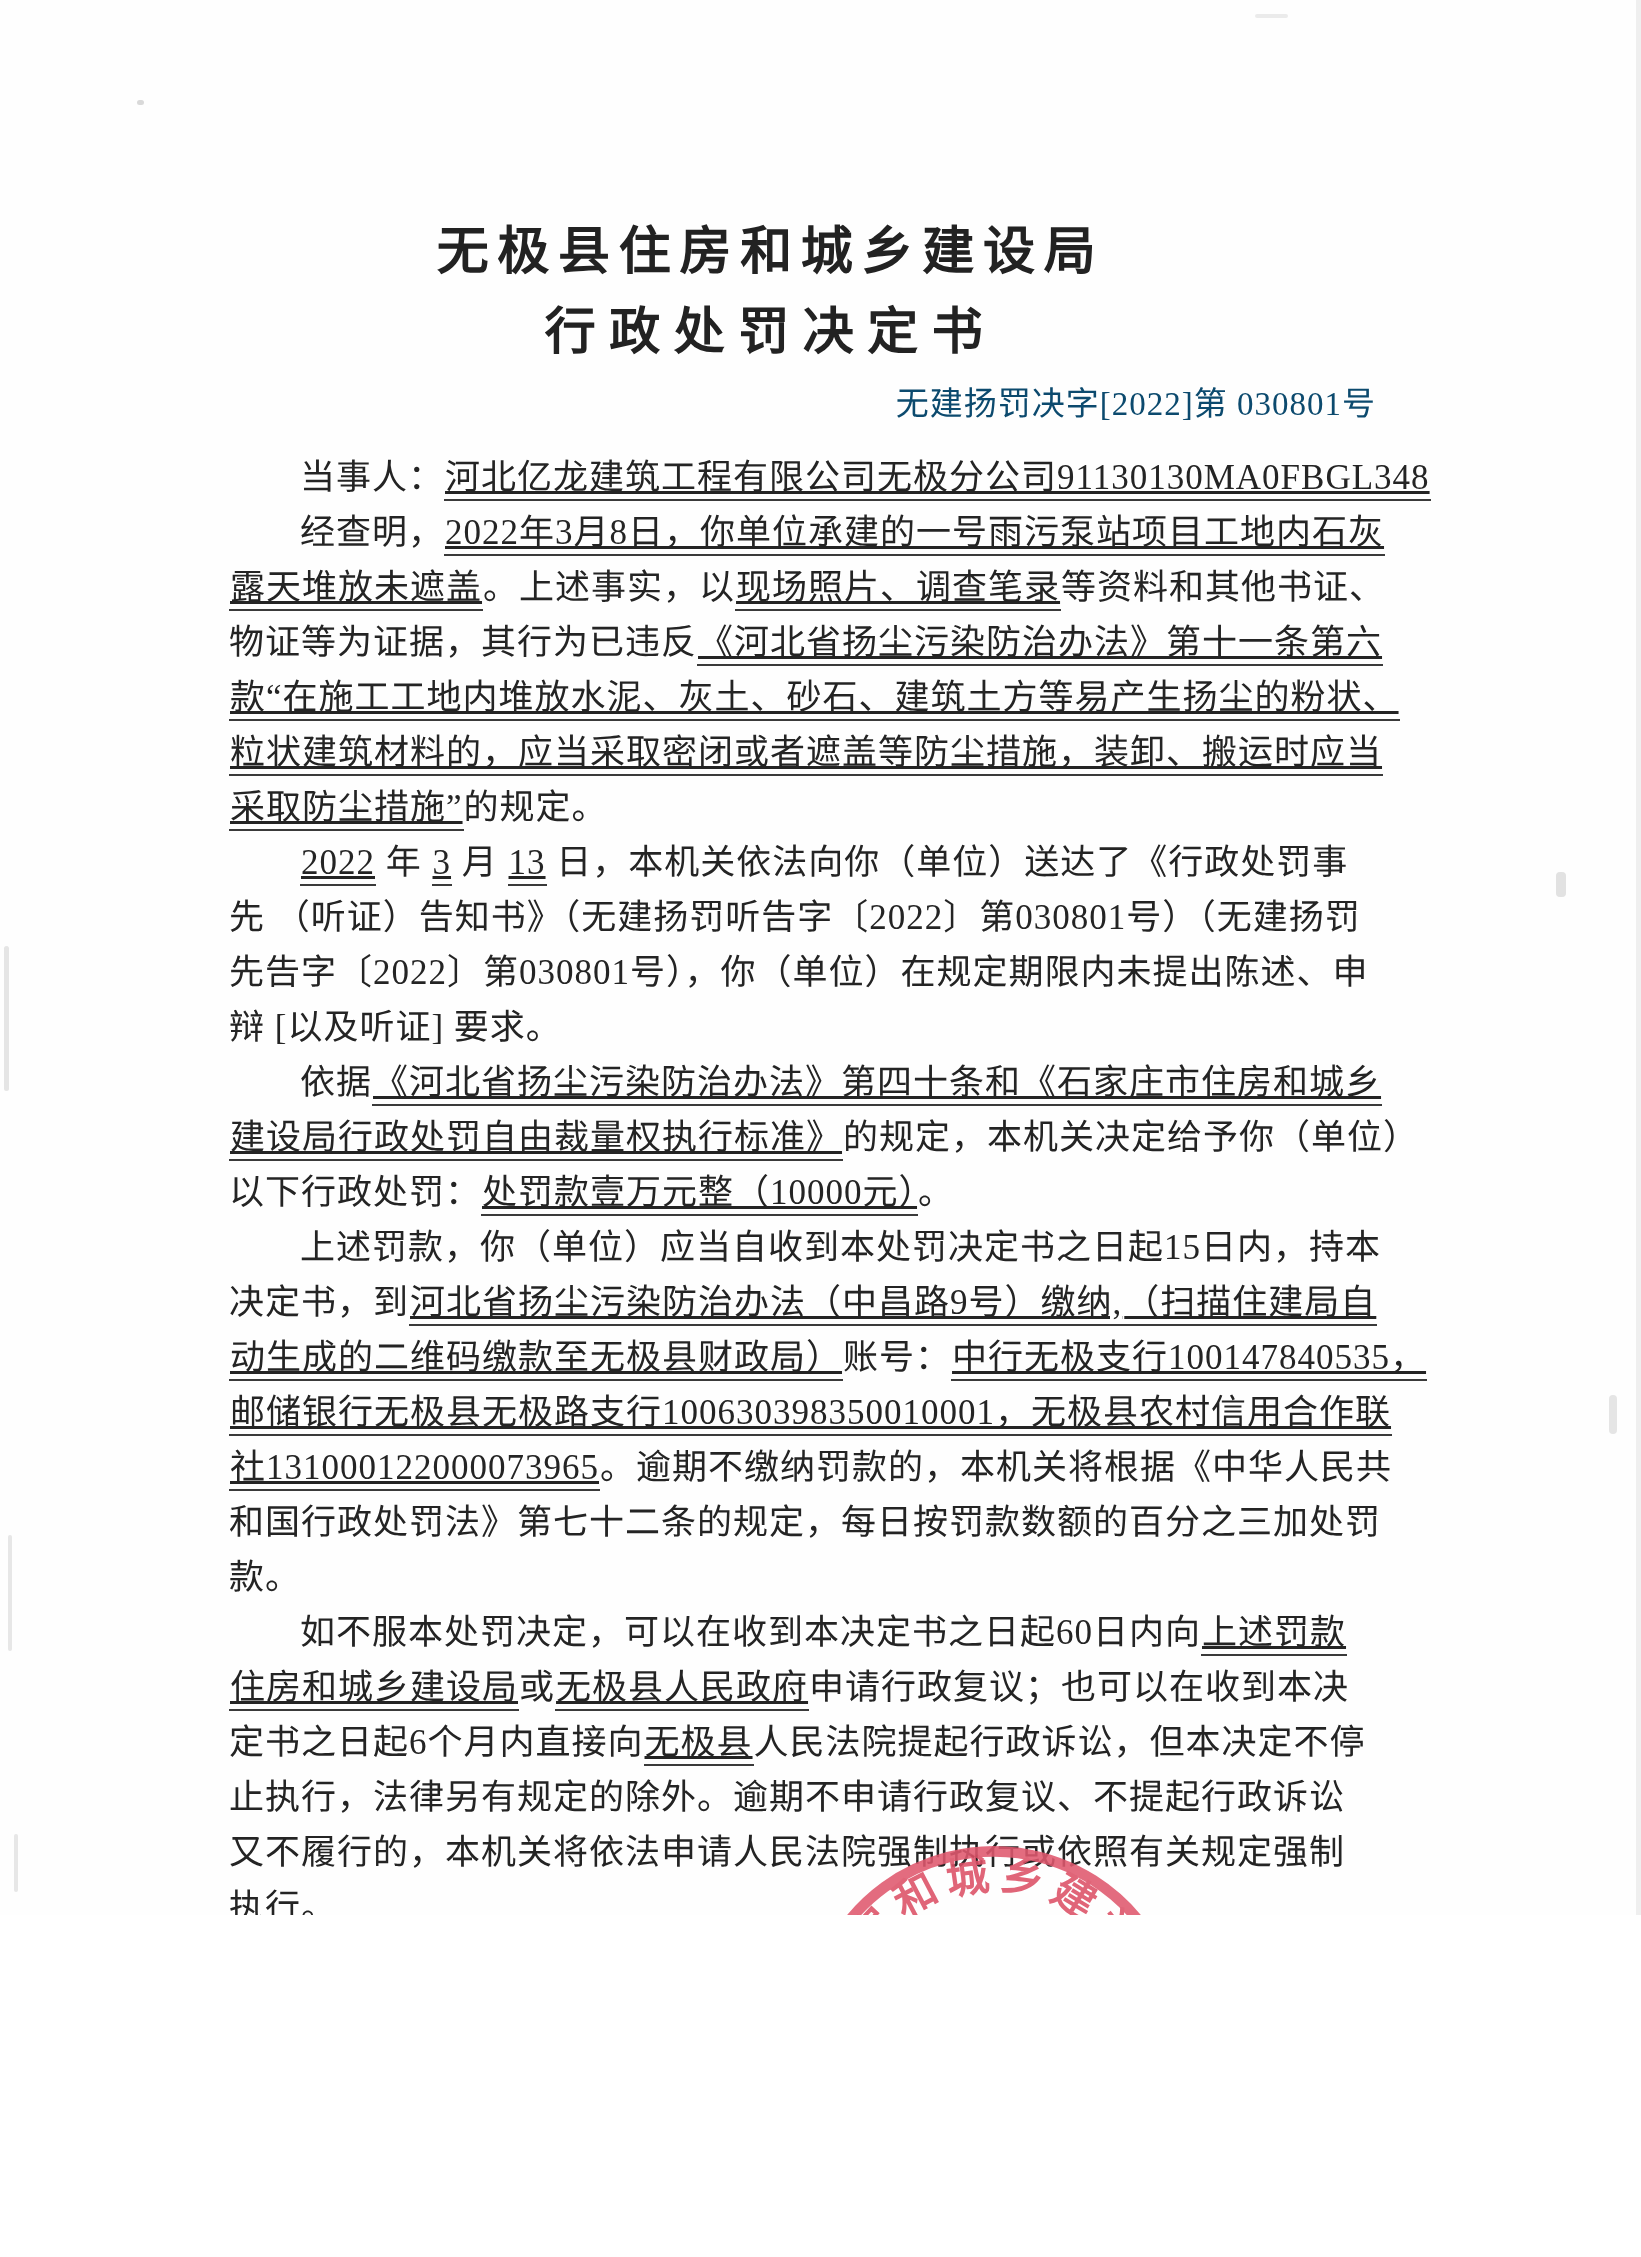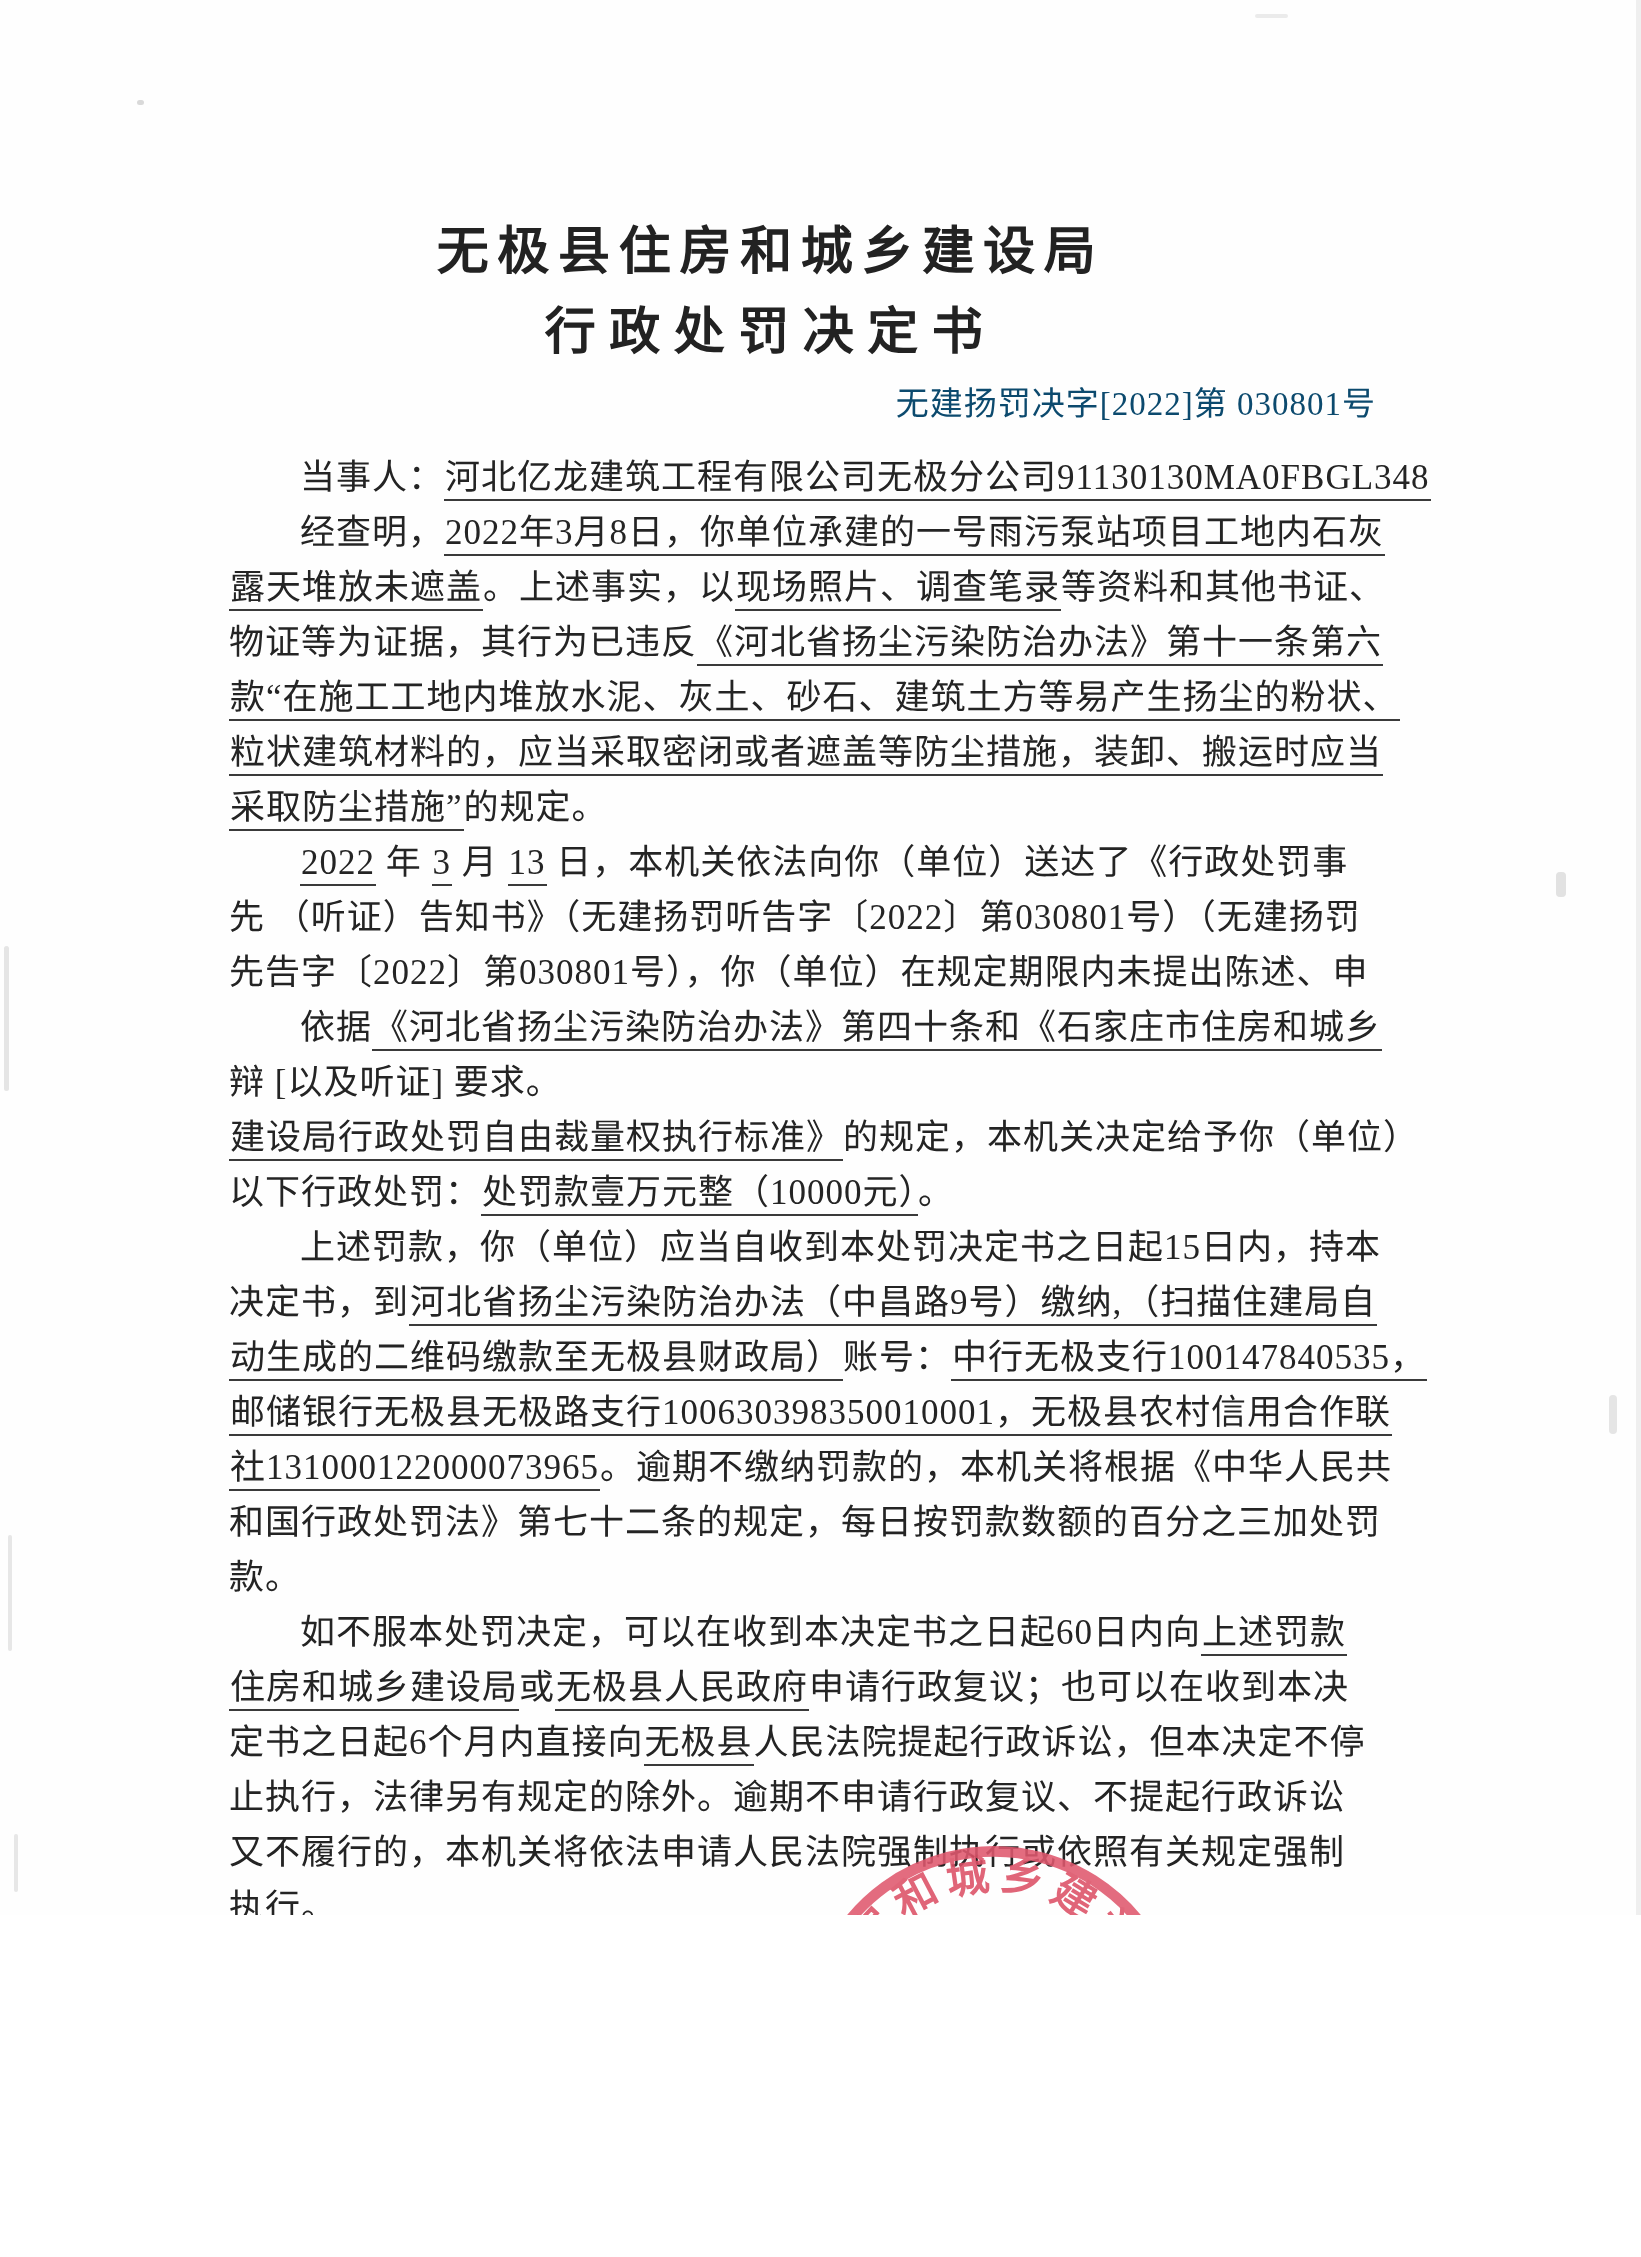--- a/index.html
+++ b/index.html
@@ -29,20 +29,21 @@
   .body{position:absolute;left:229px;top:450px;width:1197px;}
   .line{
     white-space:pre;
     height:55px;line-height:55px;
     font-size:35px;letter-spacing:1px;color:#242424;
   }
   .line.ind{padding-left:71px;}
   .u{
     border-bottom:2.9px solid #3a3a3a;
     padding:0 1px 1.9px 1px;
+    text-decoration:underline;
   }
   
   .signature{
     position:absolute;left:742px;top:1966px;z-index:3;
     font-size:46px;letter-spacing:1.9px;color:#a21caf;white-space:pre;
   }
   .dateline{
     position:absolute;left:828px;top:2020px;z-index:3;
     font-size:35px;color:#1e1e1e;white-space:pre;
   }
@@ -76,22 +77,22 @@
       <div class="line ind"><span>当事人：</span><span class="u">河北亿龙建筑工程有限公司无极分公司91130130MA0FBGL348</span></div>
       <div class="line ind"><span>经查明，</span><span class="u">2022年3月8日，你单位承建的一号雨污泵站项目工地内石灰</span></div>
       <div class="line"><span class="u">露天堆放未遮盖</span><span>。上述事实，以</span><span class="u">现场照片、调查笔录</span><span>等资料和其他书证、</span></div>
       <div class="line"><span>物证等为证据，其行为已违反</span><span class="u">《河北省扬尘污染防治办法》第十一条第六</span></div>
       <div class="line"><span class="u">款“在施工工地内堆放水泥、灰土、砂石、建筑土方等易产生扬尘的粉状、</span></div>
       <div class="line"><span class="u">粒状建筑材料的，应当采取密闭或者遮盖等防尘措施，装卸、搬运时应当</span></div>
       <div class="line"><span class="u">采取防尘措施”</span><span>的规定。</span></div>
       <div class="line ind"><span class="u">2022</span><span> 年 </span><span class="u">3</span><span> 月 </span><span class="u">13</span><span> 日，本机关依法向你（单位）送达了《行政处罚事</span></div>
       <div class="line"><span>先 （听证）告知书》（无建扬罚听告字〔2022〕第030801号）（无建扬罚</span></div>
       <div class="line"><span>先告字〔2022〕第030801号），你（单位）在规定期限内未提出陈述、申</span></div>
+      <div class="line"><span>辩 [以及听证] 要求。</span></div>
       <div class="line ind"><span>依据</span><span class="u">《河北省扬尘污染防治办法》第四十条和《石家庄市住房和城乡</span></div>
-      <div class="line"><span>辩 [以及听证] 要求。</span></div>
       <div class="line"><span class="u">建设局行政处罚自由裁量权执行标准》</span><span>的规定，本机关决定给予你（单位）</span></div>
       <div class="line"><span>以下行政处罚：</span><span class="u">处罚款壹万元整（10000元）</span><span>。</span></div>
       <div class="line ind"><span>上述罚款，你（单位）应当自收到本处罚决定书之日起15日内，持本</span></div>
       <div class="line"><span>决定书，到</span><span class="u">河北省扬尘污染防治办法（中昌路9号）缴纳,</span><span class="u">（扫描住建局自</span></div>
       <div class="line"><span class="u">动生成的二维码缴款至无极县财政局）</span><span>账号：</span><span class="u">中行无极支行100147840535，</span></div>
       <div class="line"><span class="u">邮储银行无极县无极路支行100630398350010001，无极县农村信用合作联</span></div>
       <div class="line"><span class="u">社131000122000073965</span><span>。逾期不缴纳罚款的，本机关将根据《中华人民共</span></div>
       <div class="line"><span>和国行政处罚法》第七十二条的规定，每日按罚款数额的百分之三加处罚</span></div>
       <div class="line"><span>款。</span></div>
       <div class="line ind"><span>如不服本处罚决定，可以在收到本决定书之日起60日内向</span><span class="u">上述罚款</span></div>

